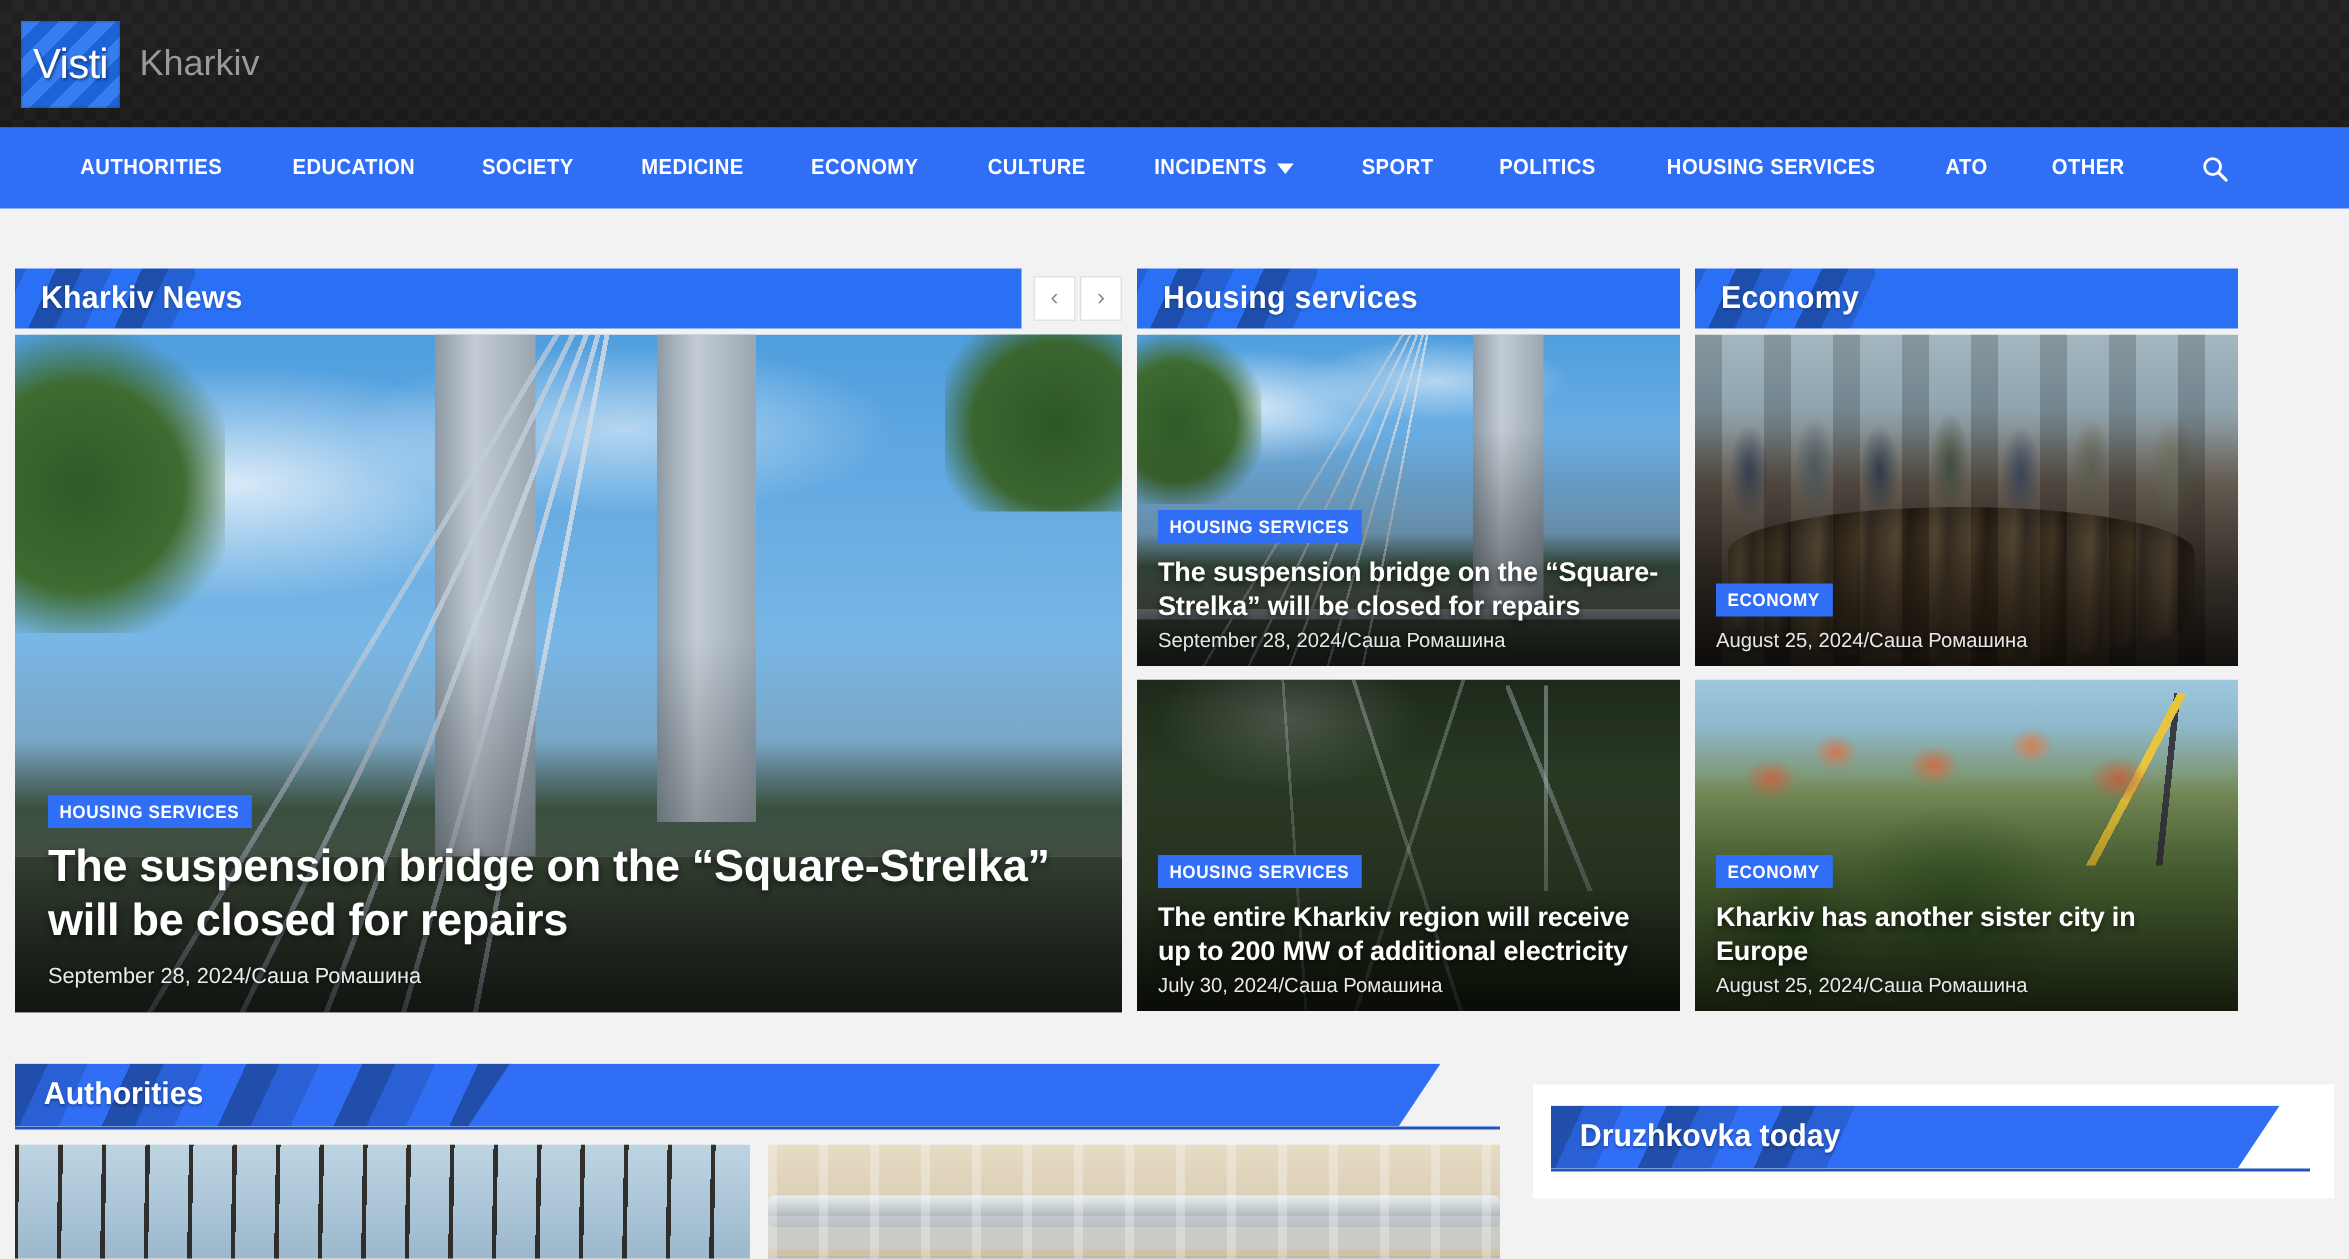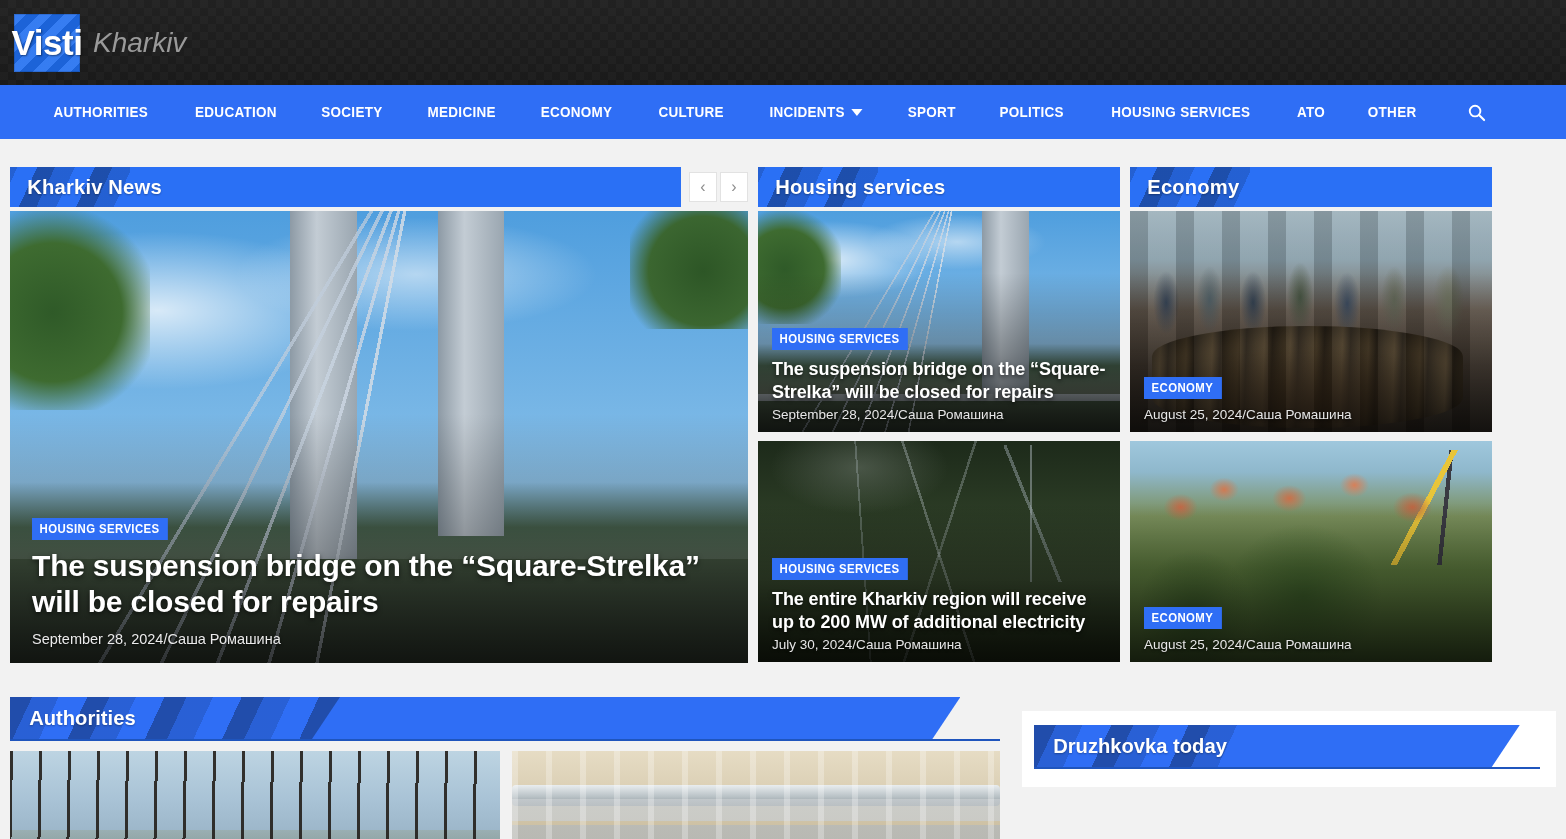--- a/index.html
+++ b/index.html
@@ -30,31 +30,30 @@
     width: 66px; height: 58px;
     background-color: #1f6ef0;
     background-image: repeating-linear-gradient(135deg,
         rgba(255,255,255,0.10) 0px, rgba(255,255,255,0.10) 9px,
         rgba(0,0,0,0.10) 9px, rgba(0,0,0,0.10) 18px);
     display: flex; align-items: center; justify-content: center;
     box-shadow: inset 0 0 0 1px rgba(0,0,0,0.12);
   }
   .logo-box span {
     color: #ffffff;
-    font-size: 35px;
-    font-weight: bold;
+    font-size: 28px;
+    font-weight: normal;
     letter-spacing: -0.5px;
     text-shadow: 1px 1px 2px rgba(0,0,0,0.45);
   }
   .logo-text {
     color: #9a9a9a;
-    font-size: 28px;
+    font-size: 24px;
     font-weight: normal;
     letter-spacing: 0px;
-    font-style: italic;
   }
 
   
   .navbar {
     height: 54px;
     background: #2f6ef5;
     display: flex;
     align-items: center;
     padding-left: 30px;
     position: relative;
@@ -87,21 +86,21 @@
     top: 0; height: 54px;
     display: flex; align-items: center;
     cursor: pointer;
   }
 
   
   .page { padding: 0 10px; }
   .row-top {
     display: flex;
     gap: 10px;
-    margin-top: 28px;
+    margin-top: 40px;
   }
   .col-main { width: 738px; }
   .col-mid  { width: 362px; }
   .col-right{ width: 362px; }
 
   
   .sec-head {
     position: relative;
     height: 40px;
     background: #2a70f5;
@@ -554,20 +553,21 @@
         </div>
       </div>
 
       <div class="card">
         <div class="photo ph-city">
           <div class="crane"></div>
         </div>
         <div class="overlay"></div>
         <div class="content">
           <div class="badge">ECONOMY</div>
+          <div class="title">Kharkiv has another sister city in Europe</div>
           <div class="meta">August 25, 2024/Саша Ромашина</div>
         </div>
       </div>
     </div>
 
   </div>
 
   <div class="row-bottom">
 
     <div class="col-auth">

